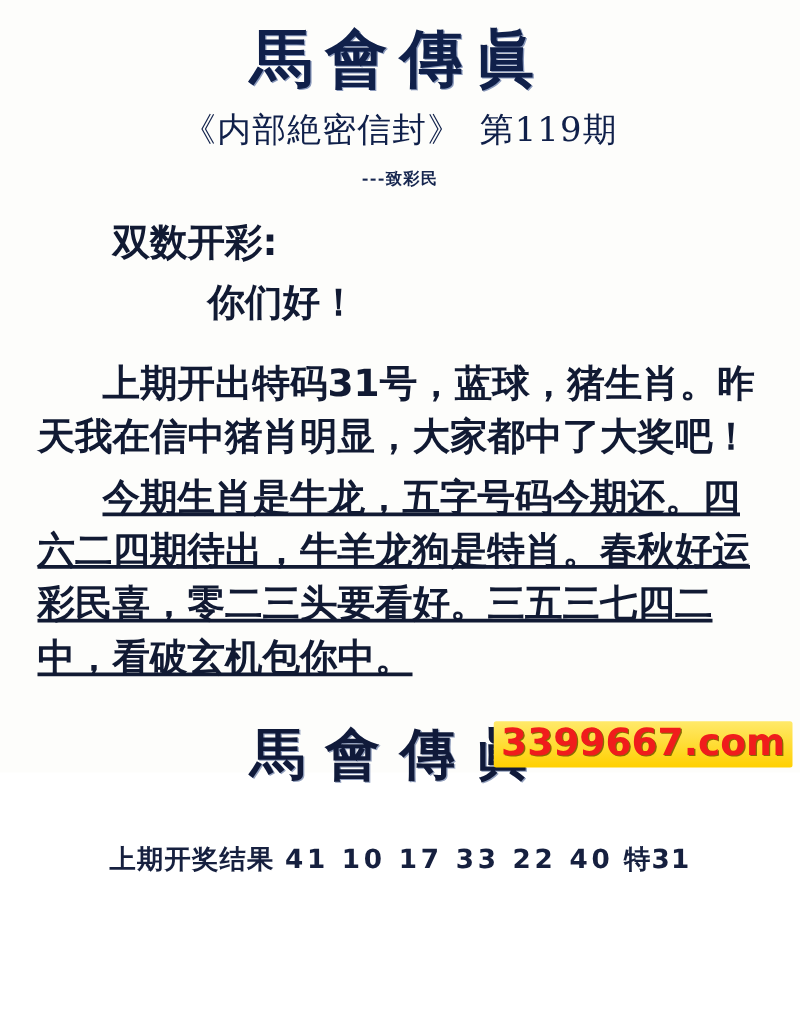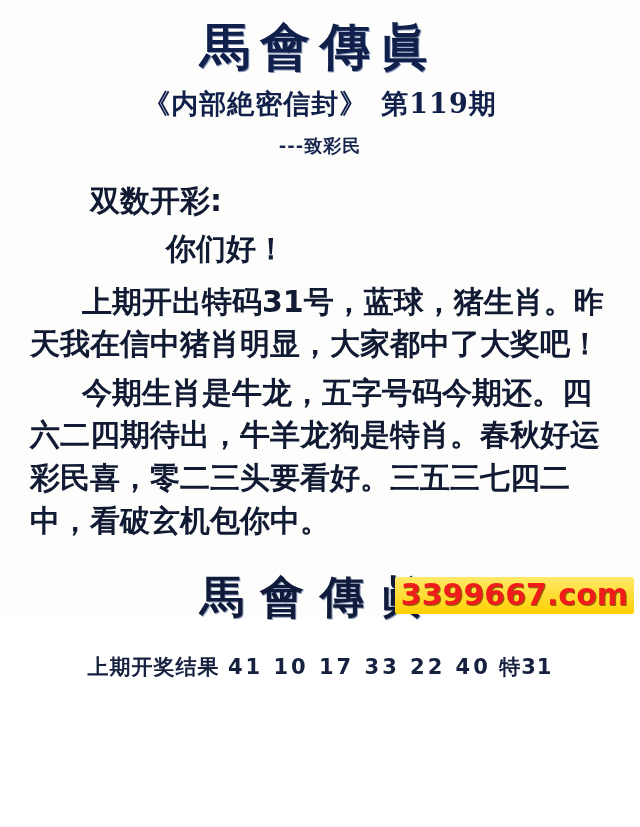--- a/index.html
+++ b/index.html
@@ -29,35 +29,35 @@
     font-size: 50px;
     letter-spacing: 10px;
     color: #10204a;
     padding-top: 18px;
     line-height: 1.15;
     text-shadow: 1px 1px 0 #8a99bb;
   }
   .subtitle {
     text-align: center;
     font-family: "DejaVu Serif", "Liberation Serif", serif;
-    font-weight: bold;
+    font-weight: normal;
     font-size: 27px;
     color: #10204a;
     margin-top: 10px;
     letter-spacing: 1px;
   }
   .subtitle .issue {
     margin-left: 14px;
     font-size: 27px;
   }
   .dedication {
     text-align: center;
     font-family: "DejaVu Serif", "Liberation Serif", serif;
     font-weight: bold;
-    font-size: 18px;
+    font-size: 13px;
     color: #16264f;
     margin-top: 12px;
     letter-spacing: 1px;
   }
   
   .body-text {
     margin: 22px 30px 0 30px;
     font-family: "DejaVu Sans", "Liberation Sans", sans-serif;
     font-size: 30px;
     font-weight: bold;
@@ -67,43 +67,44 @@
   }
   .p-greet {
     text-indent: 60px;
   }
   .p-hello {
     text-indent: 136px;
     margin-top: 6px;
   }
   .p-indent {
     text-indent: 52px;
-    margin-top: 10px;
+    margin-top: 22px;
   }
   .p-flow {
     text-indent: 52px;
     margin-top: 6px;
+    text-decoration: underline;
   }
   .slogan {
     text-align: center;
     font-family: "DejaVu Serif", "Liberation Serif", serif;
     font-weight: bold;
     font-size: 44px;
     color: #101a3a;
     letter-spacing: 16px;
     margin-top: 26px;
     text-shadow: 1px 1px 0 #93a0bd;
   }
   .result-line {
     text-align: center;
     font-family: "DejaVu Sans", "Liberation Sans", sans-serif;
     font-weight: bold;
     font-size: 21px;
     color: #16203f;
-    margin-top: 26px;
+    margin-top: 40px;
     letter-spacing: 1px;
   }
   .result-line .nums {
     letter-spacing: 3px;
   }
   .watermark {
     position: absolute;
     right: 6px;
     bottom: 4px;
     font-family: "DejaVu Sans", "Liberation Sans", sans-serif;

